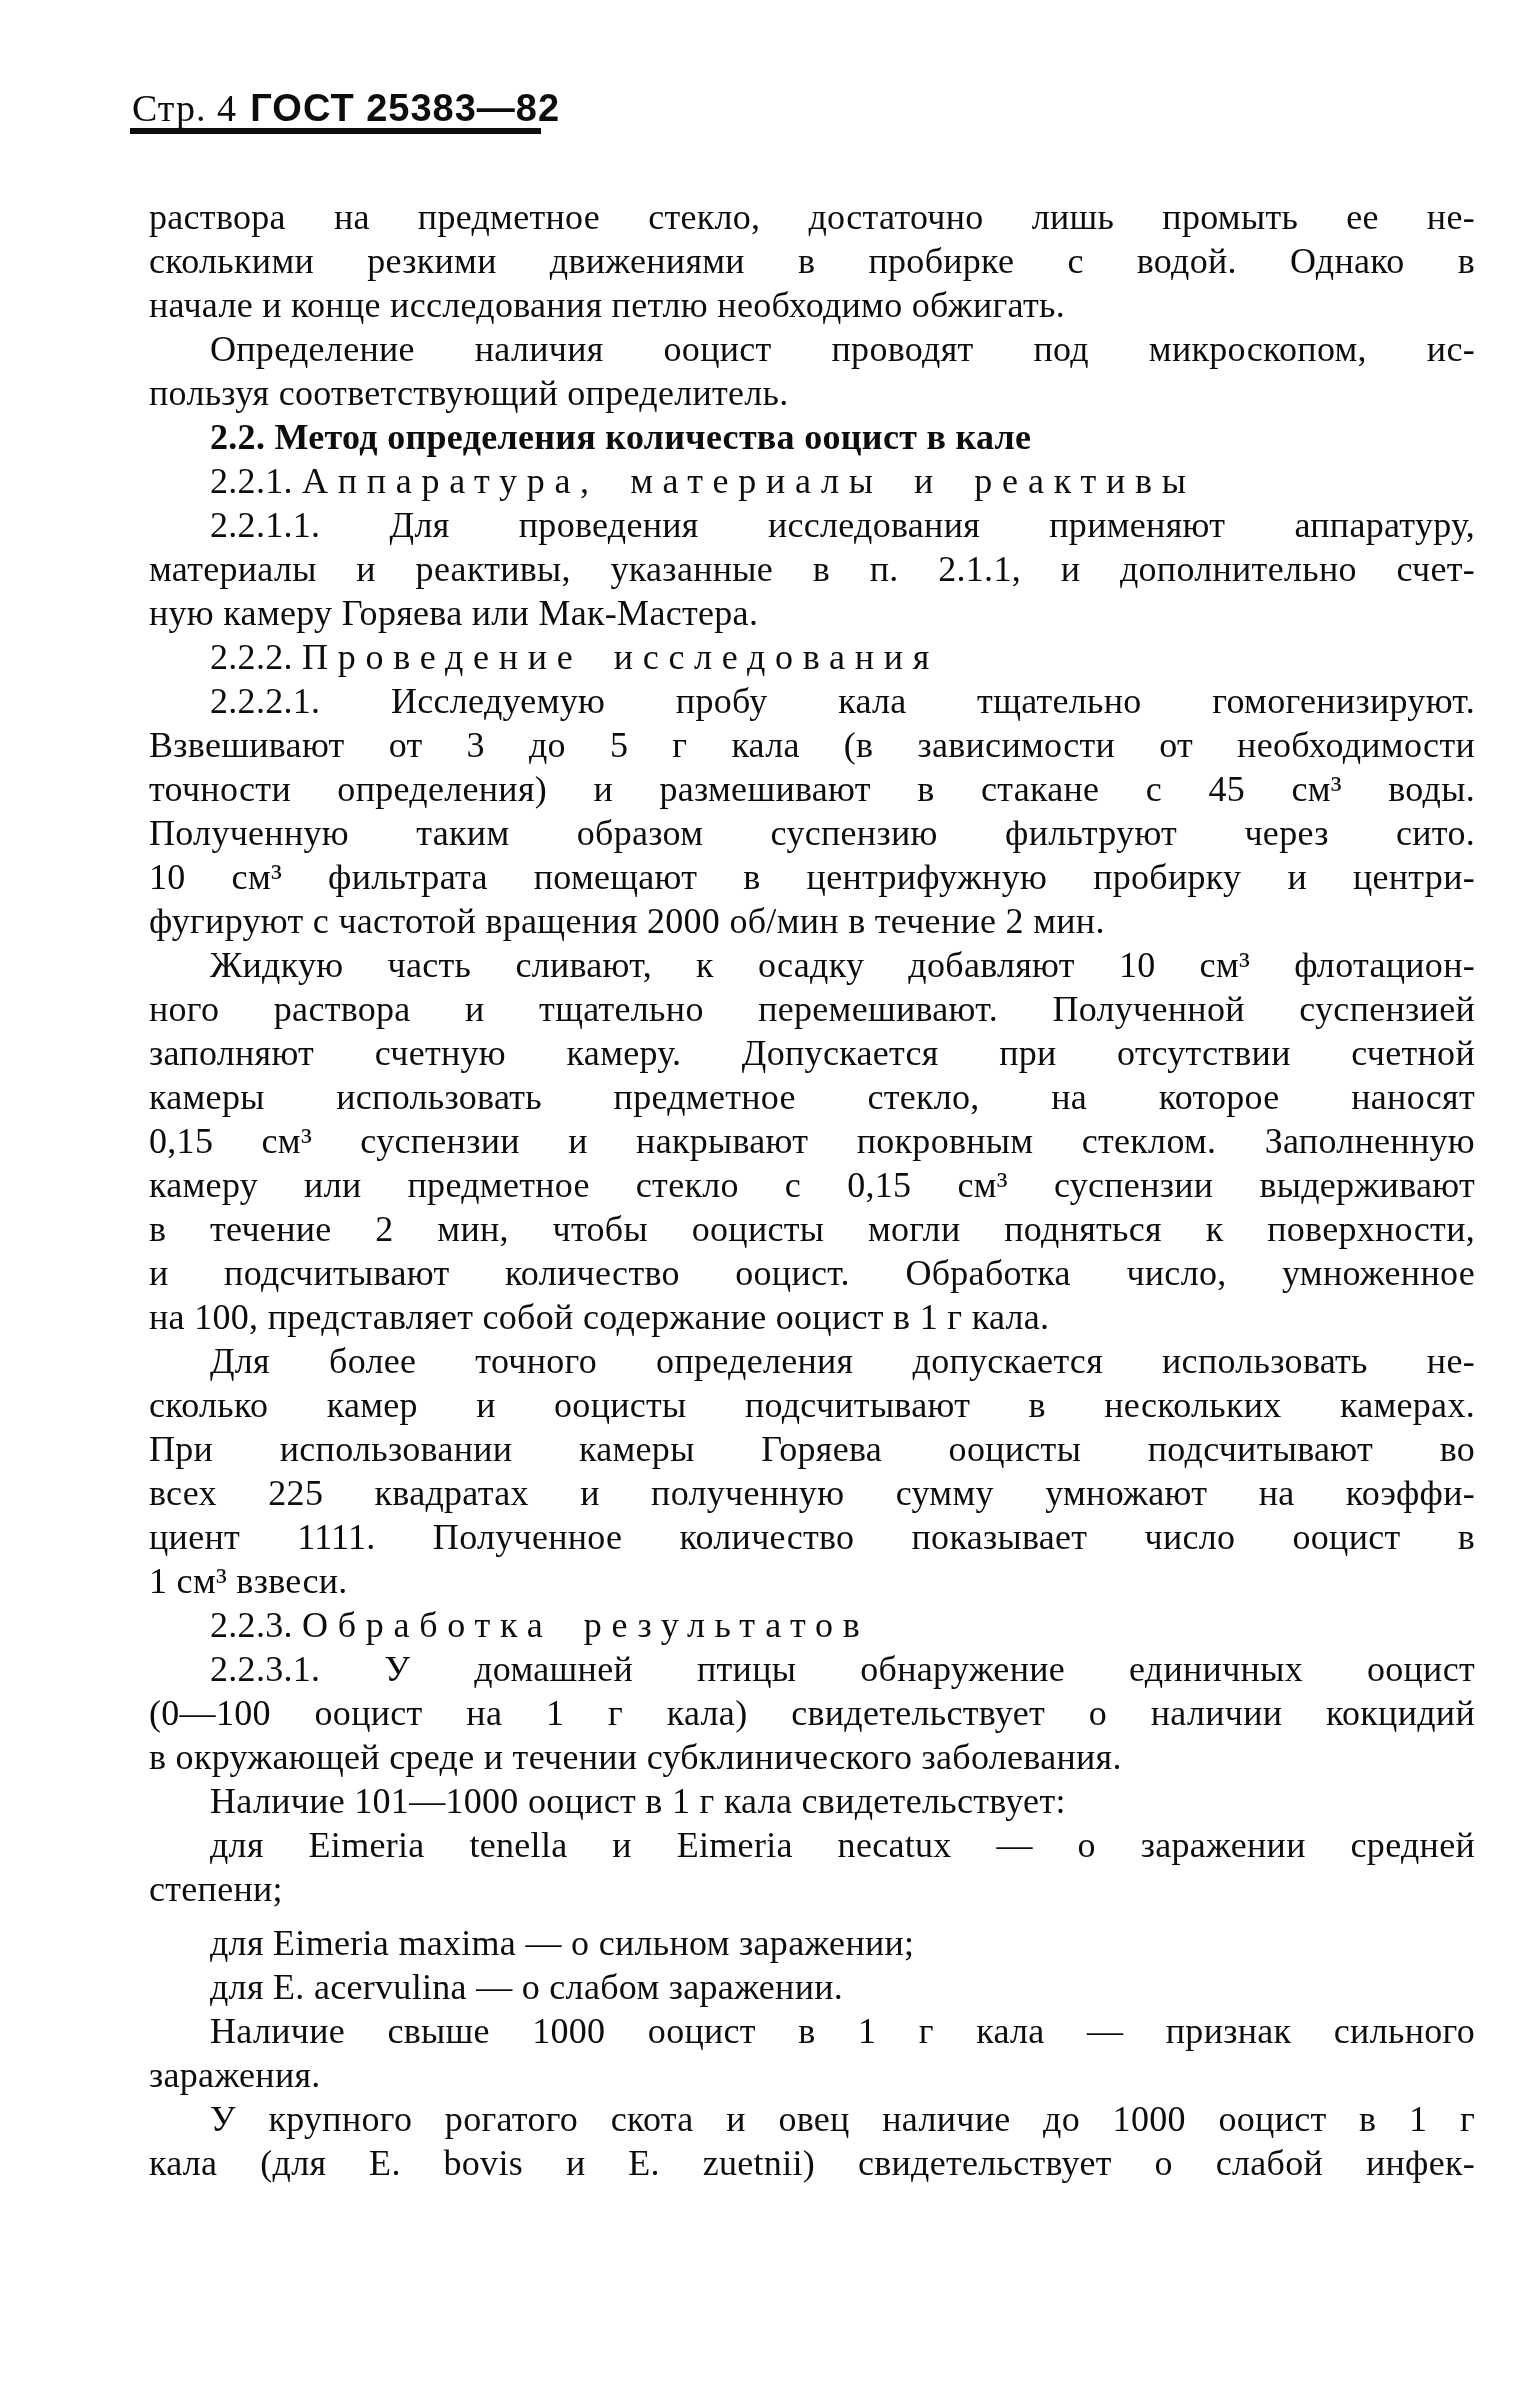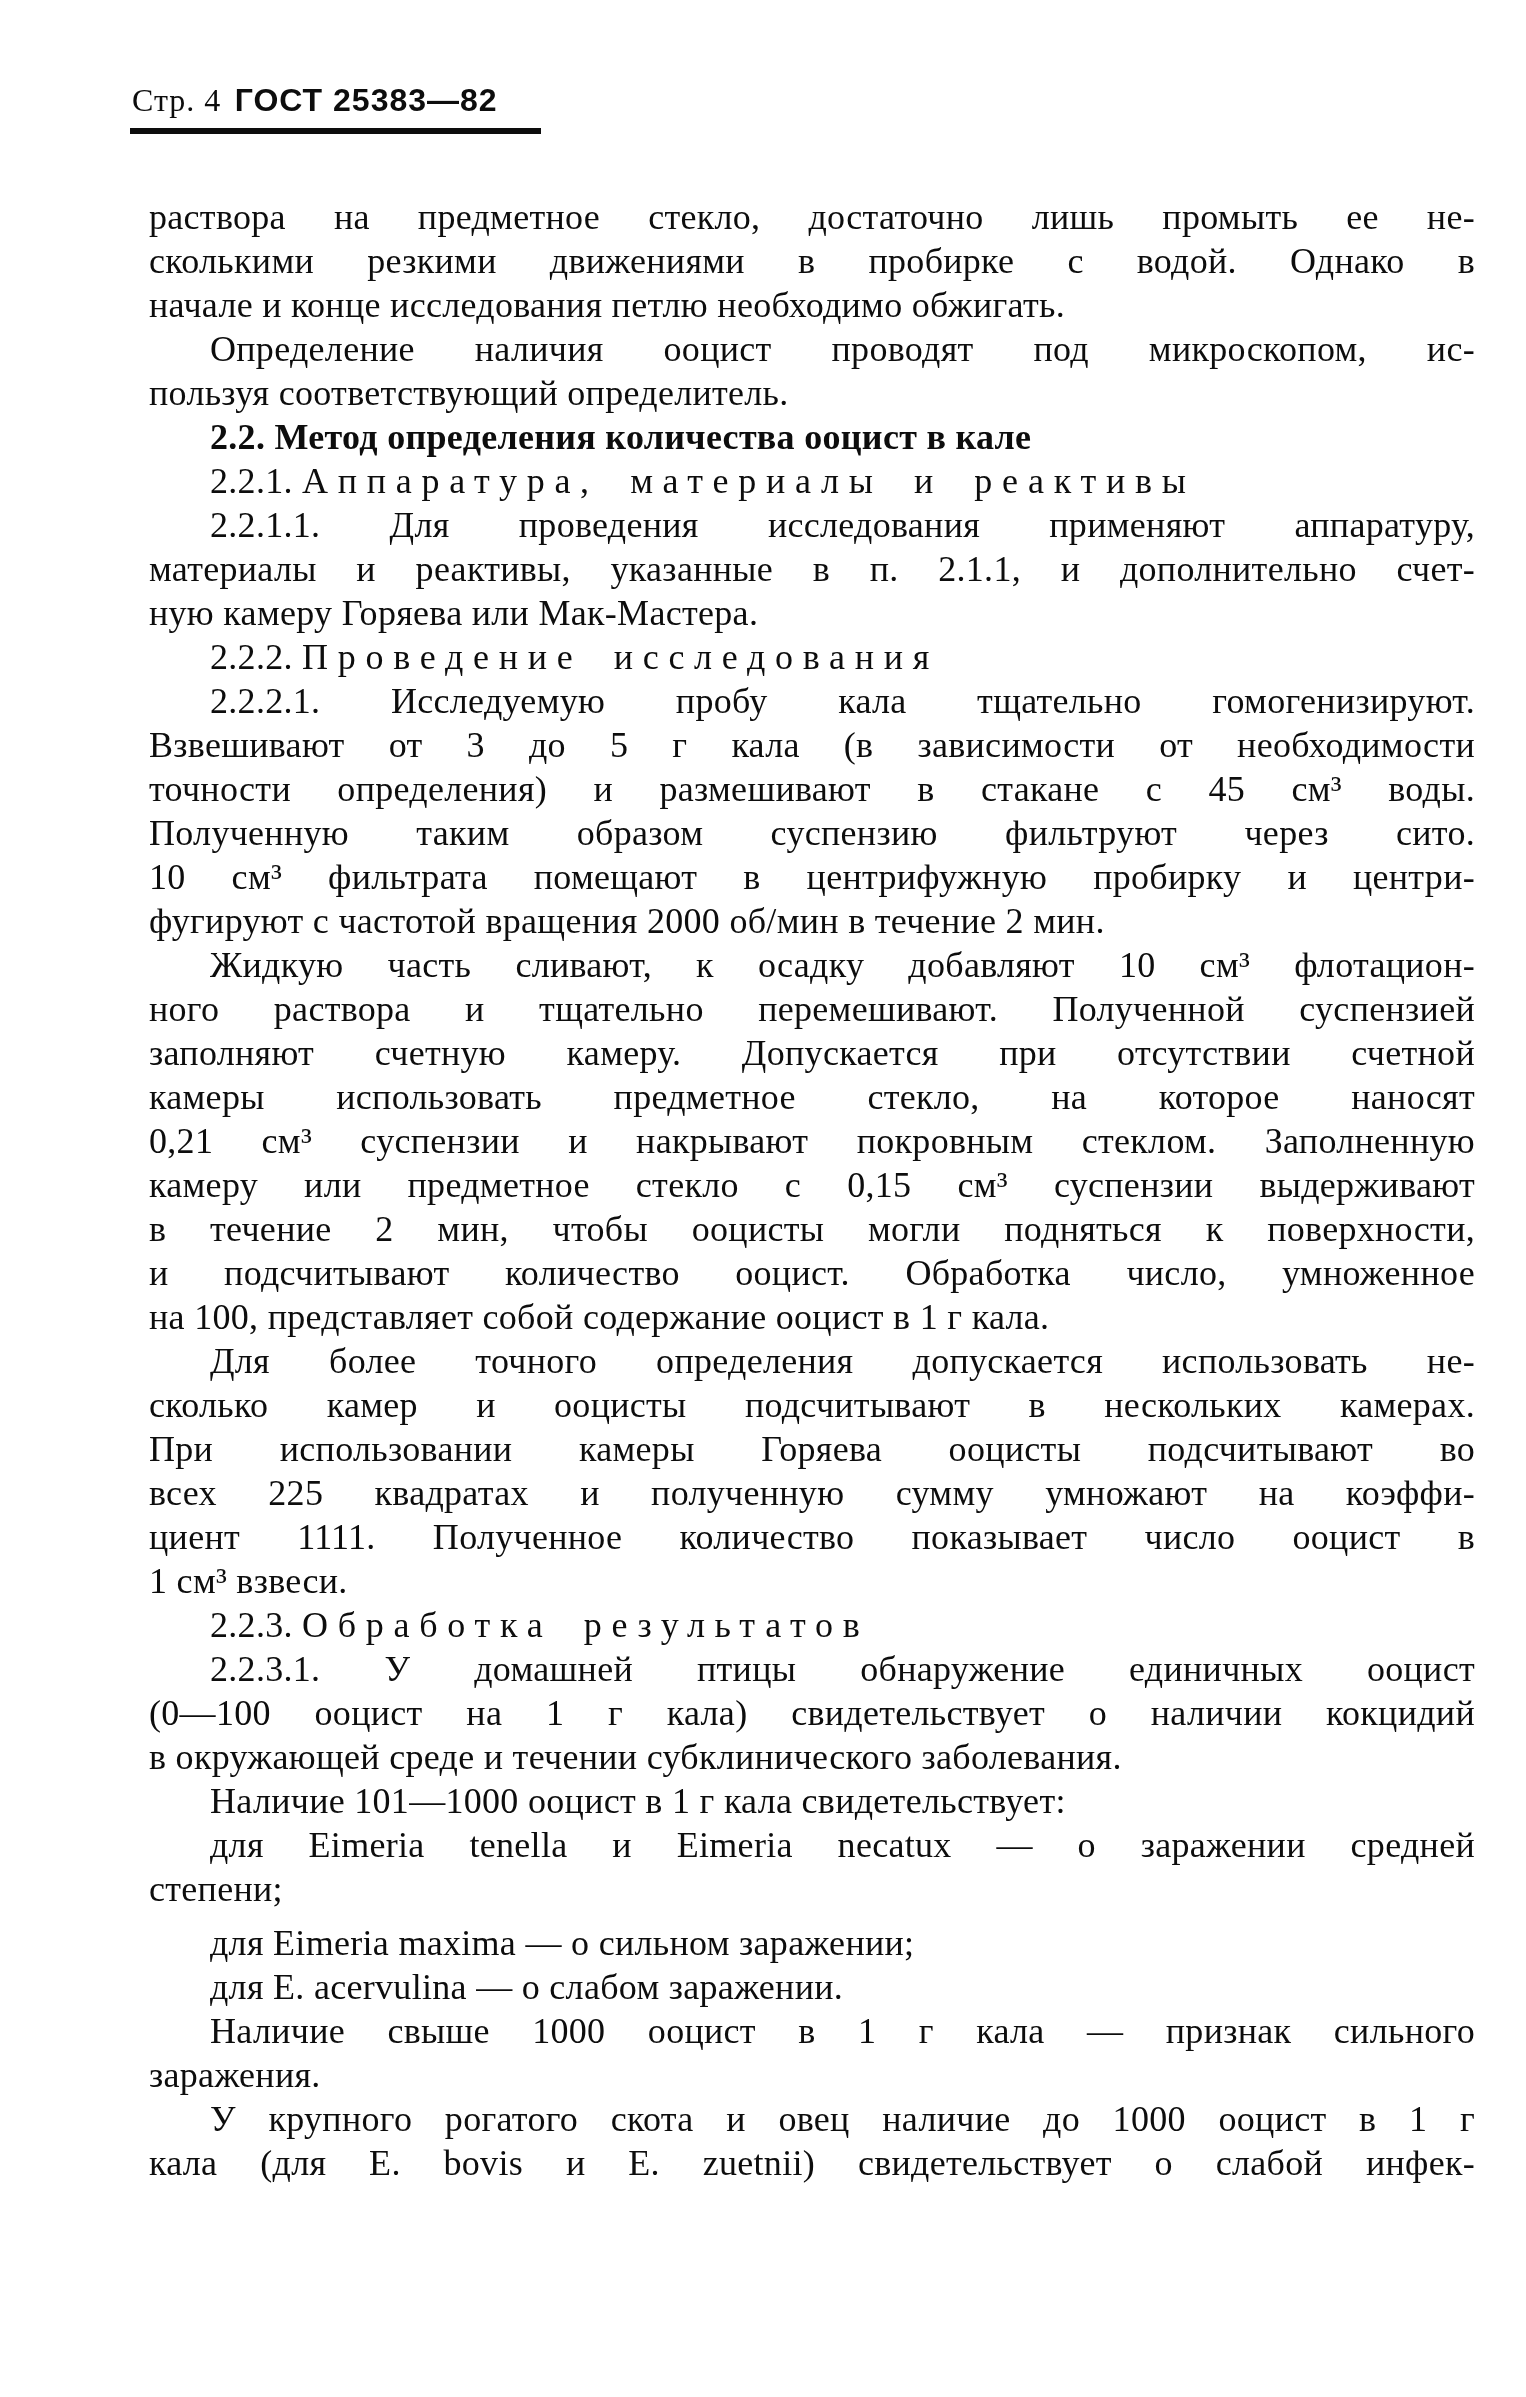--- a/index.html
+++ b/index.html
@@ -13,23 +13,23 @@
     width: 1527px;
     height: 2398px;
     margin: 0 auto;
     background: #ffffff;
     color: #0d0d0d;
     overflow: hidden;
   }
   .page-header {
     position: absolute;
     left: 132px;
-    top: 79px;
+    top: 87px;
     font-family: "Liberation Sans", sans-serif;
-    font-size: 32px;
+    font-size: 38px;
     line-height: 42px;
     letter-spacing: 1px;
     white-space: nowrap;
   }
   .page-header .pagelabel {
     font-weight: 400;
     font-family: "Liberation Serif", serif;
   }
   .page-header .docnum {
     font-weight: 700;
@@ -102,21 +102,21 @@
       <div class="line ind jl">2.2.2.1. Исследуемую пробу кала тщательно гомогенизируют.</div>
       <div class="line jl">Взвешивают от 3 до 5 г кала (в зависимости от необходимости</div>
       <div class="line jl">точности определения) и размешивают в стакане с 45 см³ воды.</div>
       <div class="line jl">Полученную таким образом суспензию фильтруют через сито.</div>
       <div class="line jl">10 см³ фильтрата помещают в центрифужную пробирку и центри-</div>
       <div class="line">фугируют с частотой вращения 2000 об/мин в течение 2 мин.</div>
       <div class="line ind jl">Жидкую часть сливают, к осадку добавляют 10 см³ флотацион-</div>
       <div class="line jl">ного раствора и тщательно перемешивают. Полученной суспензией</div>
       <div class="line jl">заполняют счетную камеру. Допускается при отсутствии счетной</div>
       <div class="line jl">камеры использовать предметное стекло, на которое наносят</div>
-      <div class="line jl">0,21 см³ суспензии и накрывают покровным стеклом. Заполненную</div>
+      <div class="line jl">0,15 см³ суспензии и накрывают покровным стеклом. Заполненную</div>
       <div class="line jl">камеру или предметное стекло с 0,15 см³ суспензии выдерживают</div>
       <div class="line jl">в течение 2 мин, чтобы ооцисты могли подняться к поверхности,</div>
       <div class="line jl">и подсчитывают количество ооцист. Обработка число, умноженное</div>
       <div class="line">на 100, представляет собой содержание ооцист в 1 г кала.</div>
       <div class="line ind jl">Для более точного определения допускается использовать не-</div>
       <div class="line jl">сколько камер и ооцисты подсчитывают в нескольких камерах.</div>
       <div class="line jl">При использовании камеры Горяева ооцисты подсчитывают во</div>
       <div class="line jl">всех 225 квадратах и полученную сумму умножают на коэффи-</div>
       <div class="line jl">циент 1111. Полученное количество показывает число ооцист в</div>
       <div class="line">1 см³ взвеси.</div>

